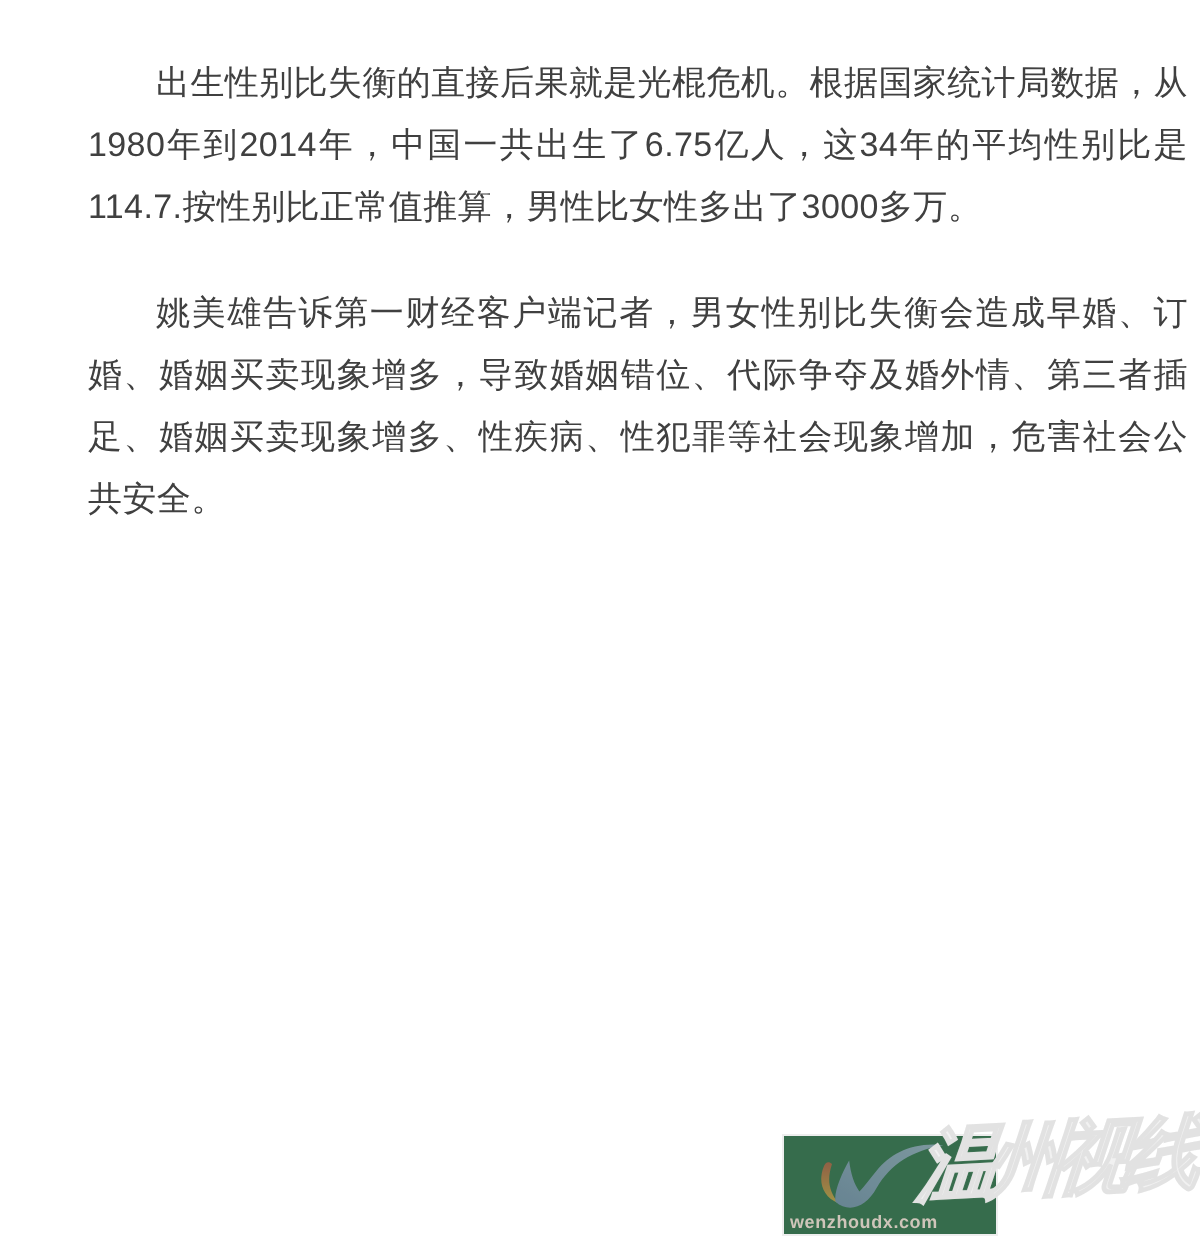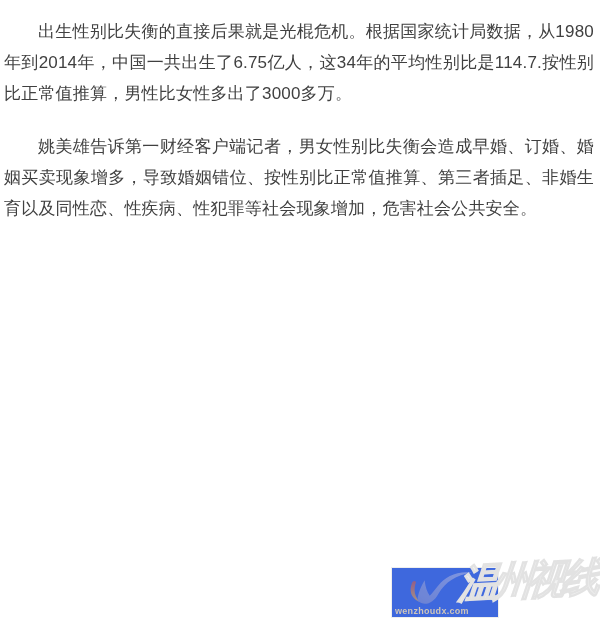--- a/index.html
+++ b/index.html
@@ -10,21 +10,22 @@
     background: #ffffff;
     font-family: "Liberation Sans", sans-serif;
   }
   .page {
     position: relative;
     width: 600px;
     height: 622px;
     background: #ffffff;
   }
   .article {
-    padding: 16px 6px 0 4px;
+    padding: 26px 6px 0 4px;
+    margin-left: 40px;
   }
   .article p {
     font-size: 17px;
     line-height: 31px;
     color: #404040;
     text-align: justify;
     text-indent: 2em;
     margin: 0 0 22px 0;
     letter-spacing: 0.2px;
   }
@@ -37,21 +38,21 @@
     height: 70px;
     opacity: 0.85;
   }
   .wm-box {
     position: absolute;
     left: 0;
     top: 17px;
     width: 108px;
     height: 51px;
     border: 1px solid #ececec;
-    background: #1d4ed8;
+    background: #14532d;
   }
   .wm-logo {
     position: absolute;
     left: 8px;
     top: 2px;
     width: 92px;
     height: 36px;
     opacity: 0.55;
   }
   .wm-domain {
@@ -80,21 +81,21 @@
     transform: rotate(-3deg) skewX(-8deg);
   }
 </style>
 </head>
 <body>
 
 <div class="page">
 
   <div class="article">
     <p>出生性别比失衡的直接后果就是光棍危机。根据国家统计局数据，从1980年到2014年，中国一共出生了6.75亿人，这34年的平均性别比是114.7.按性别比正常值推算，男性比女性多出了3000多万。</p>
-    <p>姚美雄告诉第一财经客户端记者，男女性别比失衡会造成早婚、订婚、婚姻买卖现象增多，导致婚姻错位、按性别比正常值推算、第三者插足、非婚生育以及同性恋、性疾病、性犯罪等社会现象增加，危害社会公共安全。</p>
+    <p>姚美雄告诉第一财经客户端记者，男女性别比失衡会造成早婚、订婚、婚姻买卖现象增多，导致婚姻错位、代际争夺及婚外情、第三者插足、婚姻买卖现象增多、性疾病、性犯罪等社会现象增加，危害社会公共安全。</p>
   </div>
 
   <div class="watermark">
     <div class="wm-box">
       <svg class="wm-logo" viewBox="0 0 100 42" xmlns="http://www.w3.org/2000/svg">
         <defs>
           <linearGradient id="gradOrange" x1="0" y1="0" x2="0" y2="1">
             <stop offset="0" stop-color="#d43a20"></stop>
             <stop offset="1" stop-color="#f6a81f"></stop>
           </linearGradient>

